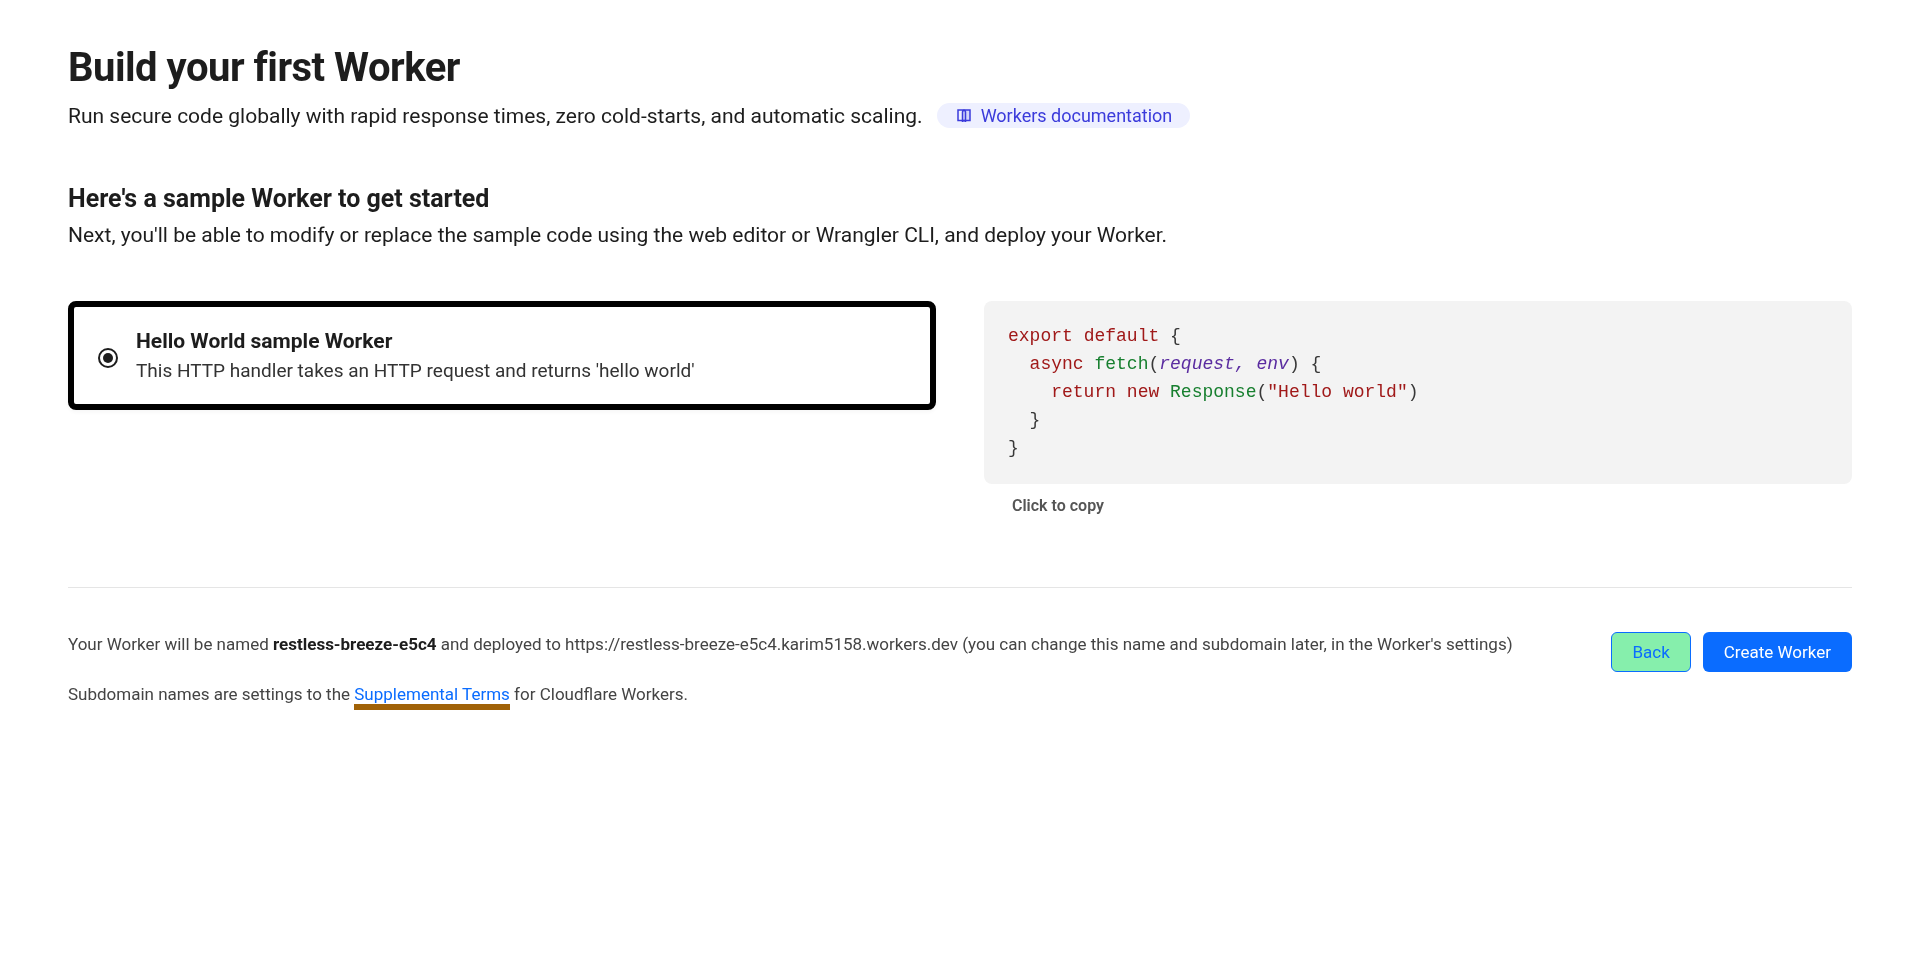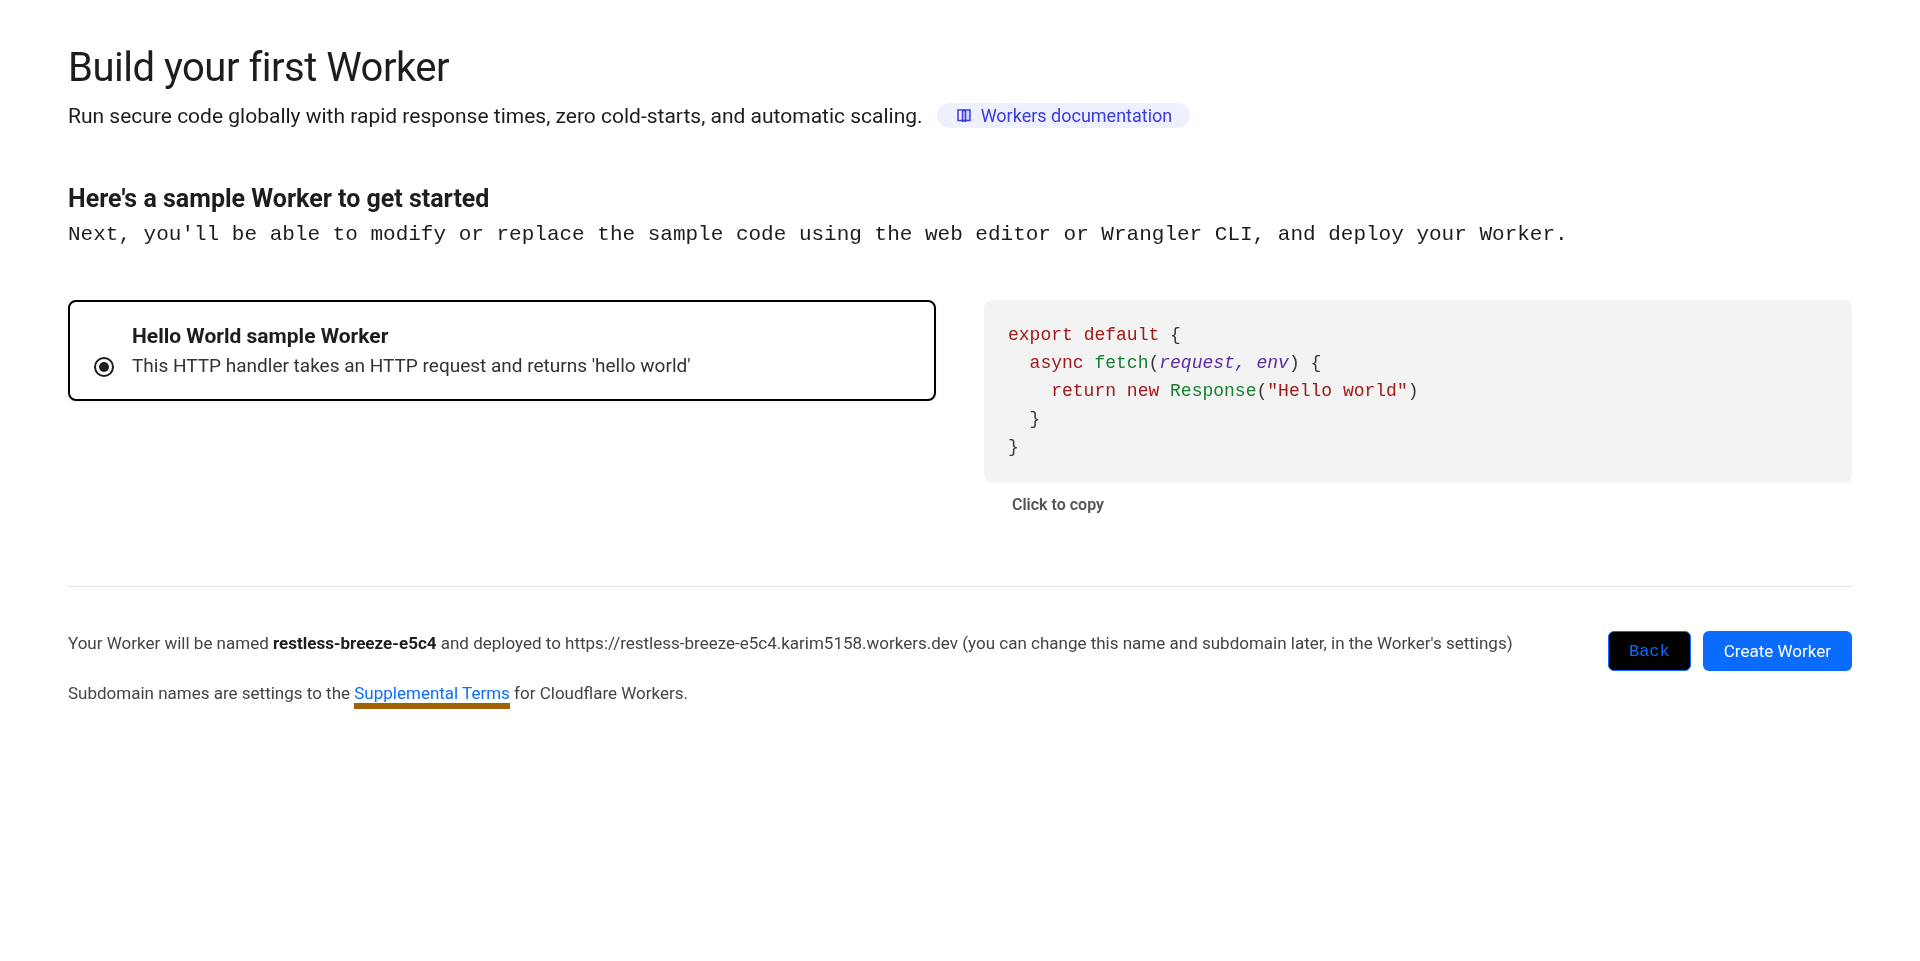--- a/index.html
+++ b/index.html
@@ -8,21 +8,21 @@
       padding: 0;
     }
     body {
       font-family: -apple-system, BlinkMacSystemFont, "Segoe UI", Roboto, "Helvetica Neue", Arial, sans-serif;
       color: #1d1d1d;
       background: #fff;
       padding: 44px 68px;
     }
     .page-title {
       font-size: 40px;
-      font-weight: 400;
+      font-weight: 700;
       margin-bottom: 12px;
       letter-spacing: -0.5px;
     }
     .subtitle-row {
       display: flex;
       align-items: center;
       gap: 14px;
       margin-bottom: 56px;
     }
     .subtitle-text {
@@ -50,41 +50,40 @@
     }
     .section-title {
       font-size: 25px;
       font-weight: 700;
       margin-bottom: 10px;
     }
     .section-desc {
       font-size: 21px;
       color: #1d1d1d;
       margin-bottom: 54px;
-      font-family: Liberation Mono, monospace;
     }
     .two-col {
       display: flex;
       gap: 48px;
       margin-bottom: 72px;
     }
     .left-col {
       flex: 1;
       min-width: 0;
     }
     .right-col {
       flex: 1;
       min-width: 0;
     }
     .option-card {
-      border: 2px solid #000000;
+      border: 6px solid #000000;
       border-radius: 8px;
       padding: 22px 24px;
       display: flex;
-      align-items: flex-end;
+      align-items: center;
       gap: 18px;
       cursor: pointer;
       box-shadow: 0 2px 4px rgba(0,0,0,0.04);
     }
     .radio {
       width: 20px;
       height: 20px;
       border: 2px solid #1d1d1d;
       border-radius: 50%;
       display: flex;
@@ -167,24 +166,23 @@
     }
     .btn {
       font-size: 17px;
       padding: 9px 20px;
       border-radius: 6px;
       cursor: pointer;
       border: 1px solid transparent;
       font-family: inherit;
     }
     .btn-secondary {
-      background: #000000;
+      background: #86efac;
       color: #0a6cff;
       border-color: #0a6cff;
-      font-family: Liberation Mono, monospace;
     }
     .btn-primary {
       background: #0a6cff;
       color: #ffffff;
     }
   </style>
 </head>
 <body>
 
 <h1 class="page-title">Build your first Worker</h1>

